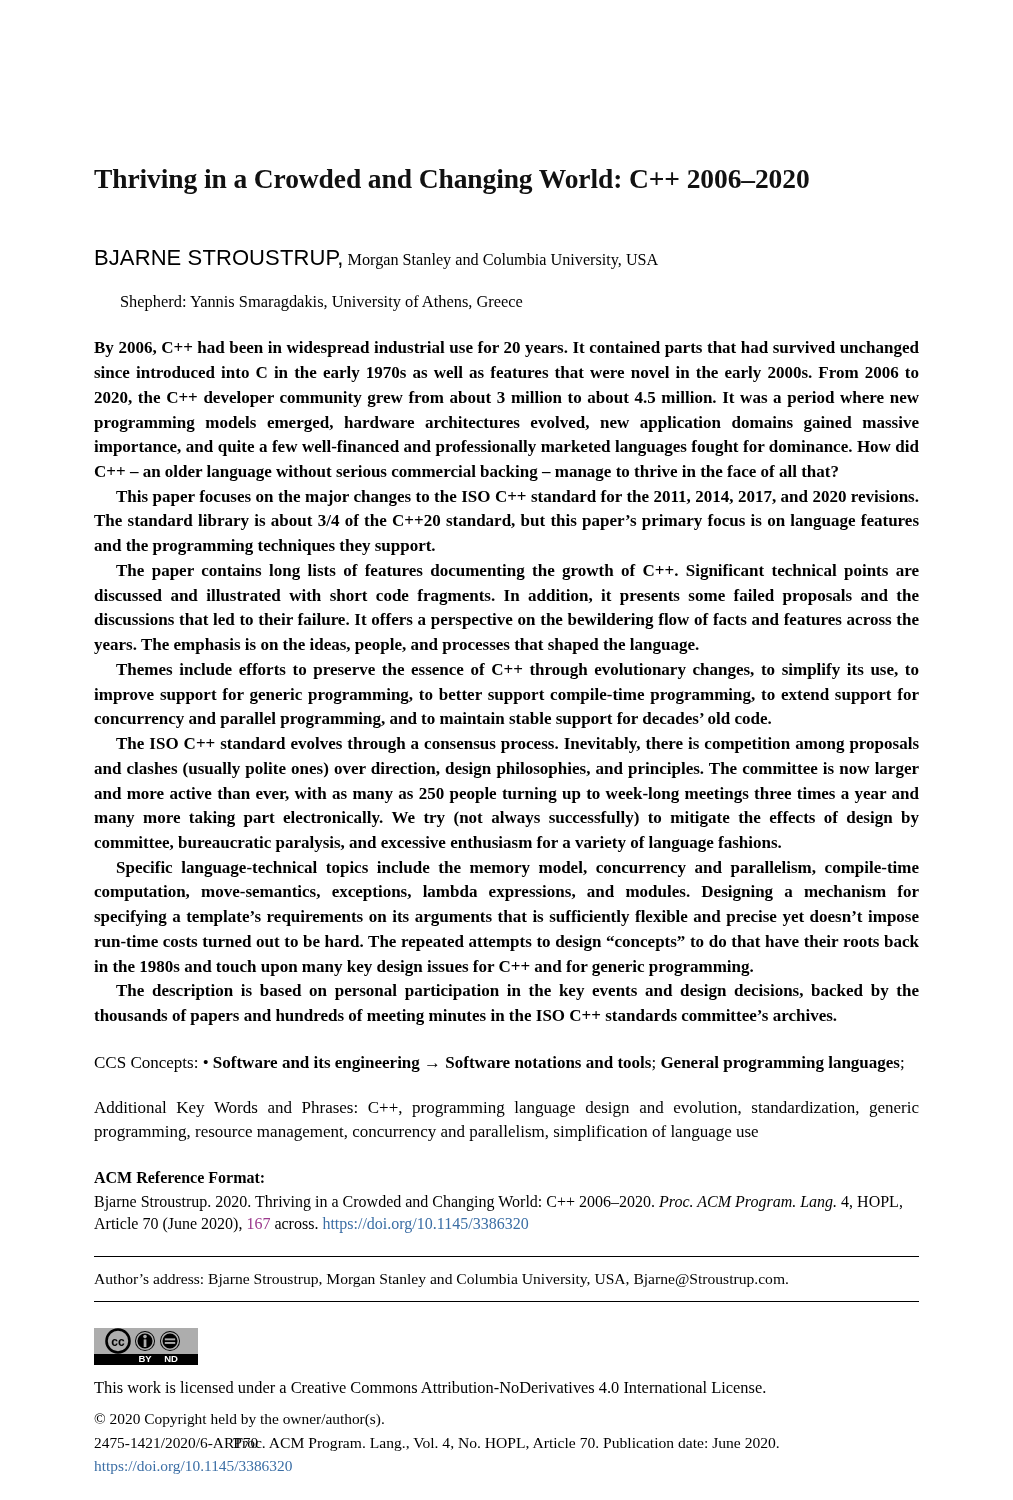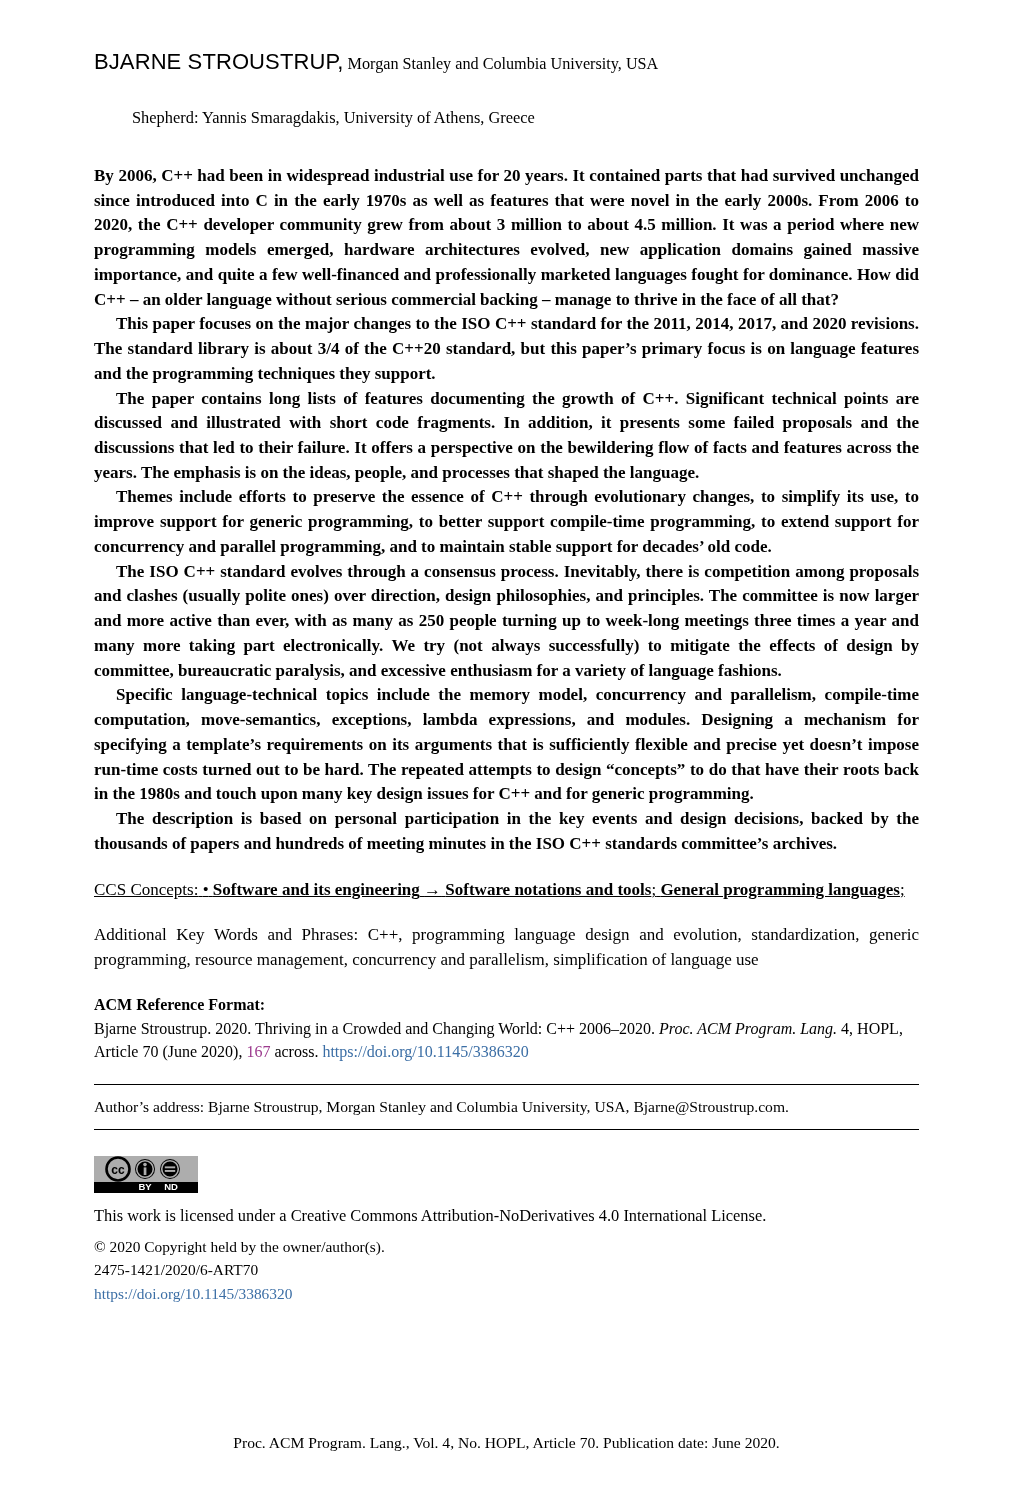--- a/index.html
+++ b/index.html
@@ -51,21 +51,21 @@
   .author-name {
     font-family: "Liberation Sans", "DejaVu Sans", sans-serif;
     font-size: 22px;
     letter-spacing: 0.1px;
   }
   .author-affil {
     font-size: 16.2px;
   }
 
   .shepherd {
-    margin: 16px;
+    margin: 4px;
     padding-top: 14px;
     padding-left: 22px;
     font-size: 16.4px;
     line-height: 1.3;
   }
 
   .abstract {
     padding-top: 20px;
     font-weight: bold;
   }
@@ -80,21 +80,20 @@
   .abstract p + p {
     text-indent: 22px;
   }
 
   .ccs {
     margin: 0;
     padding-top: 22px;
     font-size: 17px;
     line-height: 1.45;
     text-align: justify;
-    text-decoration: underline;
   }
   .ccs b { font-weight: bold; }
 
   .keywords {
     margin: 0;
     padding-top: 20px;
     font-size: 17px;
     line-height: 1.45;
     text-align: justify;
   }
@@ -193,20 +192,21 @@
     letter-spacing: 0.5px;
   }
 </style>
 </head>
 <body>
 
 <div class="page">
 
   <div class="content">
 
+    <h1 class="title">Thriving in a Crowded and Changing World: C++ 2006–2020</h1>
 
     <p class="author-line">
       <span class="author-name">BJARNE STROUSTRUP,</span><span class="author-affil"> Morgan Stanley and Columbia University, USA</span>
     </p>
 
     <p class="shepherd">Shepherd:  Yannis Smaragdakis, University of Athens, Greece</p>
 
     <div class="abstract">
       <p>By 2006, C++ had been in widespread industrial use for 20 years. It contained parts that had survived unchanged since introduced into C in the early 1970s as well as features that were novel in the early 2000s. From 2006 to 2020, the C++ developer community grew from about 3 million to about 4.5 million. It was a period where new programming models emerged, hardware architectures evolved, new application domains gained massive importance, and quite a few well-financed and professionally marketed languages fought for dominance. How did C++ – an older language without serious commercial backing – manage to thrive in the face of all that?</p>
       <p>This paper focuses on the major changes to the ISO C++ standard for the 2011, 2014, 2017, and 2020 revisions. The standard library is about 3/4 of the C++20 standard, but this paper’s primary focus is on language features and the programming techniques they support.</p>

